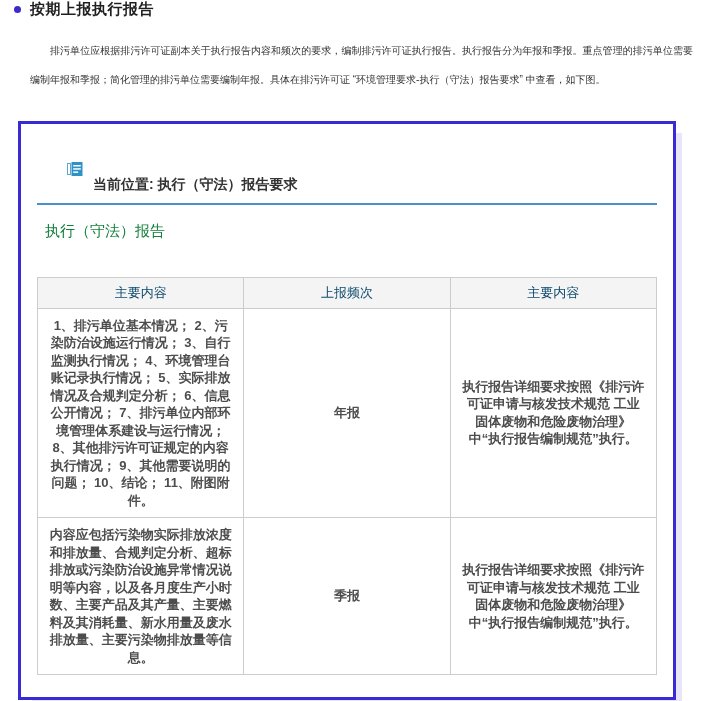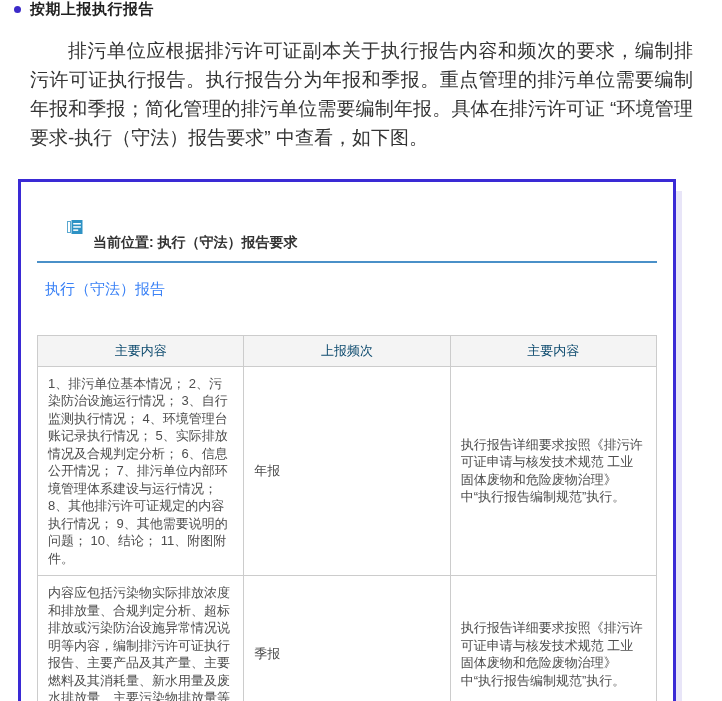--- a/index.html
+++ b/index.html
@@ -22,21 +22,21 @@
     margin-right: 9px; flex: 0 0 auto;
   }
   .heading-text {
     font-size: 15px; font-weight: bold; color: #1f1f1f;
     letter-spacing: 0.5px;
   }
 
   
   .paragraph {
     margin: 17px 29px 0 30px;
-    font-size: 19px; line-height: 29px; color: #333333;
+    font-size: 10px; line-height: 29px; color: #333333;
     text-indent: 2em;
     text-align: justify;
   }
 
   
   .panel {
     position: relative;
     margin: 27px 0 0 18px;
     width: 658px;
     background: #ffffff;
@@ -48,21 +48,21 @@
     display: flex; align-items: center;
     padding: 0 0 9px 30px;
     border-bottom: 2px solid #4a90c8;
   }
   .journal-icon { display: inline-flex; margin-right: 10px; flex: 0 0 auto; }
   .breadcrumb-text {
     font-size: 14px; font-weight: bold; color: #333333; margin-top: 32px;
   }
   .section-title {
     margin: 17px 0 36px 8px;
-    font-size: 15px; color: #3b82f6;
+    font-size: 15px; color: #15803d;
   }
 
   
   table.report-table {
     width: 100%;
     border-collapse: collapse;
     table-layout: fixed;
     font-size: 13px;
     color: #4d4d4d;
   }
@@ -73,21 +73,22 @@
   }
   .report-table th {
     background: #f4f4f4;
     font-weight: normal;
     color: #0c4a6e;
     text-align: center;
     padding: 6px 4px;
   }
   .report-table td {
     padding: 8px 10px;
-    text-align: left;
+    text-align: center;
+    font-weight: bold;
   }
 </style>
 </head>
 <body>
 
 <div class="page">
 
   <div class="heading-row">
     <span class="bullet"></span>
     <span class="heading-text">按期上报执行报告</span>
@@ -120,21 +121,21 @@
           <th>主要内容</th>
         </tr>
       </thead>
       <tbody>
         <tr>
           <td>1、排污单位基本情况； 2、污染防治设施运行情况； 3、自行监测执行情况； 4、环境管理台账记录执行情况； 5、实际排放情况及合规判定分析； 6、信息公开情况； 7、排污单位内部环境管理体系建设与运行情况； 8、其他排污许可证规定的内容执行情况； 9、其他需要说明的问题； 10、结论； 11、附图附件。</td>
           <td>年报</td>
           <td>执行报告详细要求按照《排污许可证申请与核发技术规范 工业固体废物和危险废物治理》中“执行报告编制规范”执行。</td>
         </tr>
         <tr>
-          <td>内容应包括污染物实际排放浓度和排放量、合规判定分析、超标排放或污染防治设施异常情况说明等内容，编制排污许可证执行报告、主要产品及其产量、主要燃料及其消耗量、新水用量及废水排放量、主要污染物排放量等信息。</td>
+          <td>内容应包括污染物实际排放浓度和排放量、合规判定分析、超标排放或污染防治设施异常情况说明等内容，以及各月度生产小时数、主要产品及其产量、主要燃料及其消耗量、新水用量及废水排放量、主要污染物排放量等信息。</td>
           <td>季报</td>
           <td>执行报告详细要求按照《排污许可证申请与核发技术规范 工业固体废物和危险废物治理》中“执行报告编制规范”执行。</td>
         </tr>
       </tbody>
     </table>
 
   </div>
 
 </div>
 

